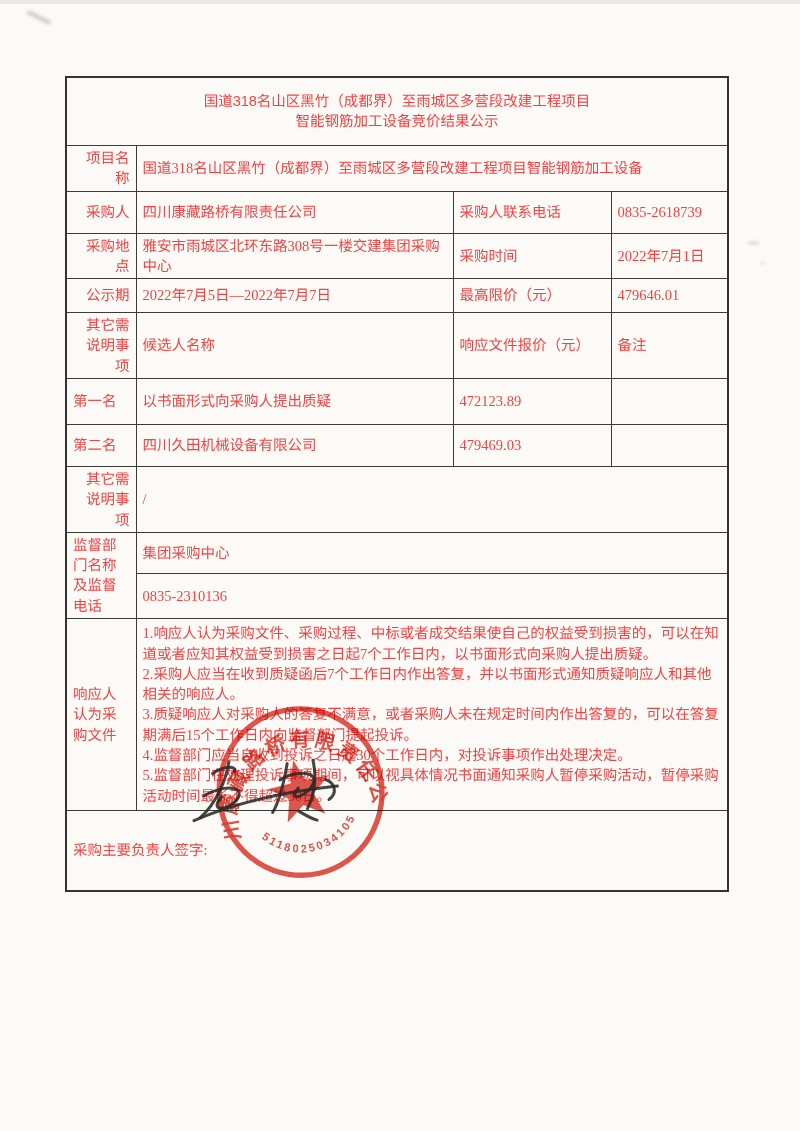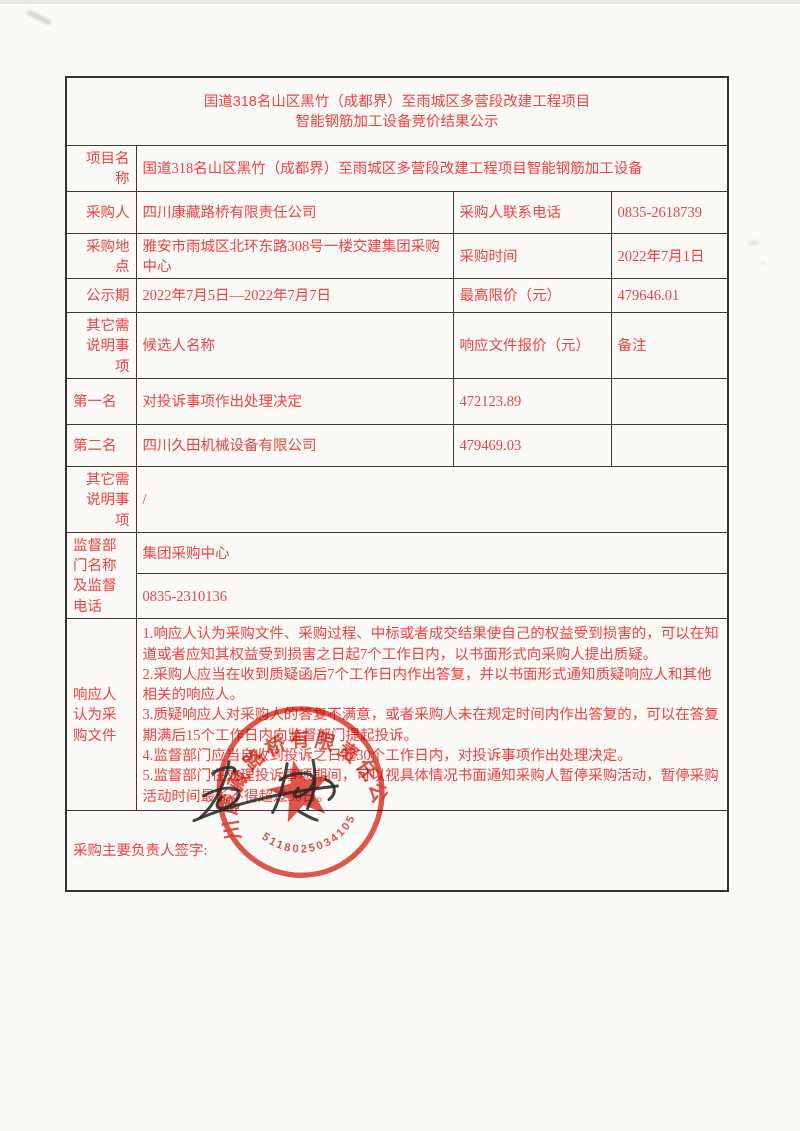--- a/index.html
+++ b/index.html
@@ -134,21 +134,21 @@
 
     <tr style="height:42px">
       <td class="lbl tight">其它需说明事项</td>
       <td class="c">候选人名称</td>
       <td class="c">响应文件报价（元）</td>
       <td class="c">备注</td>
     </tr>
 
     <tr style="height:46px">
       <td class="lbl c">第一名</td>
-      <td class="c">对投诉事项作出处理决定</td>
+      <td class="c">以书面形式向采购人提出质疑</td>
       <td class="c">472123.89</td>
       <td class="c"></td>
     </tr>
 
     <tr style="height:42px">
       <td class="lbl c">第二名</td>
       <td class="c">四川久田机械设备有限公司</td>
       <td class="c">479469.03</td>
       <td class="c"></td>
     </tr>

